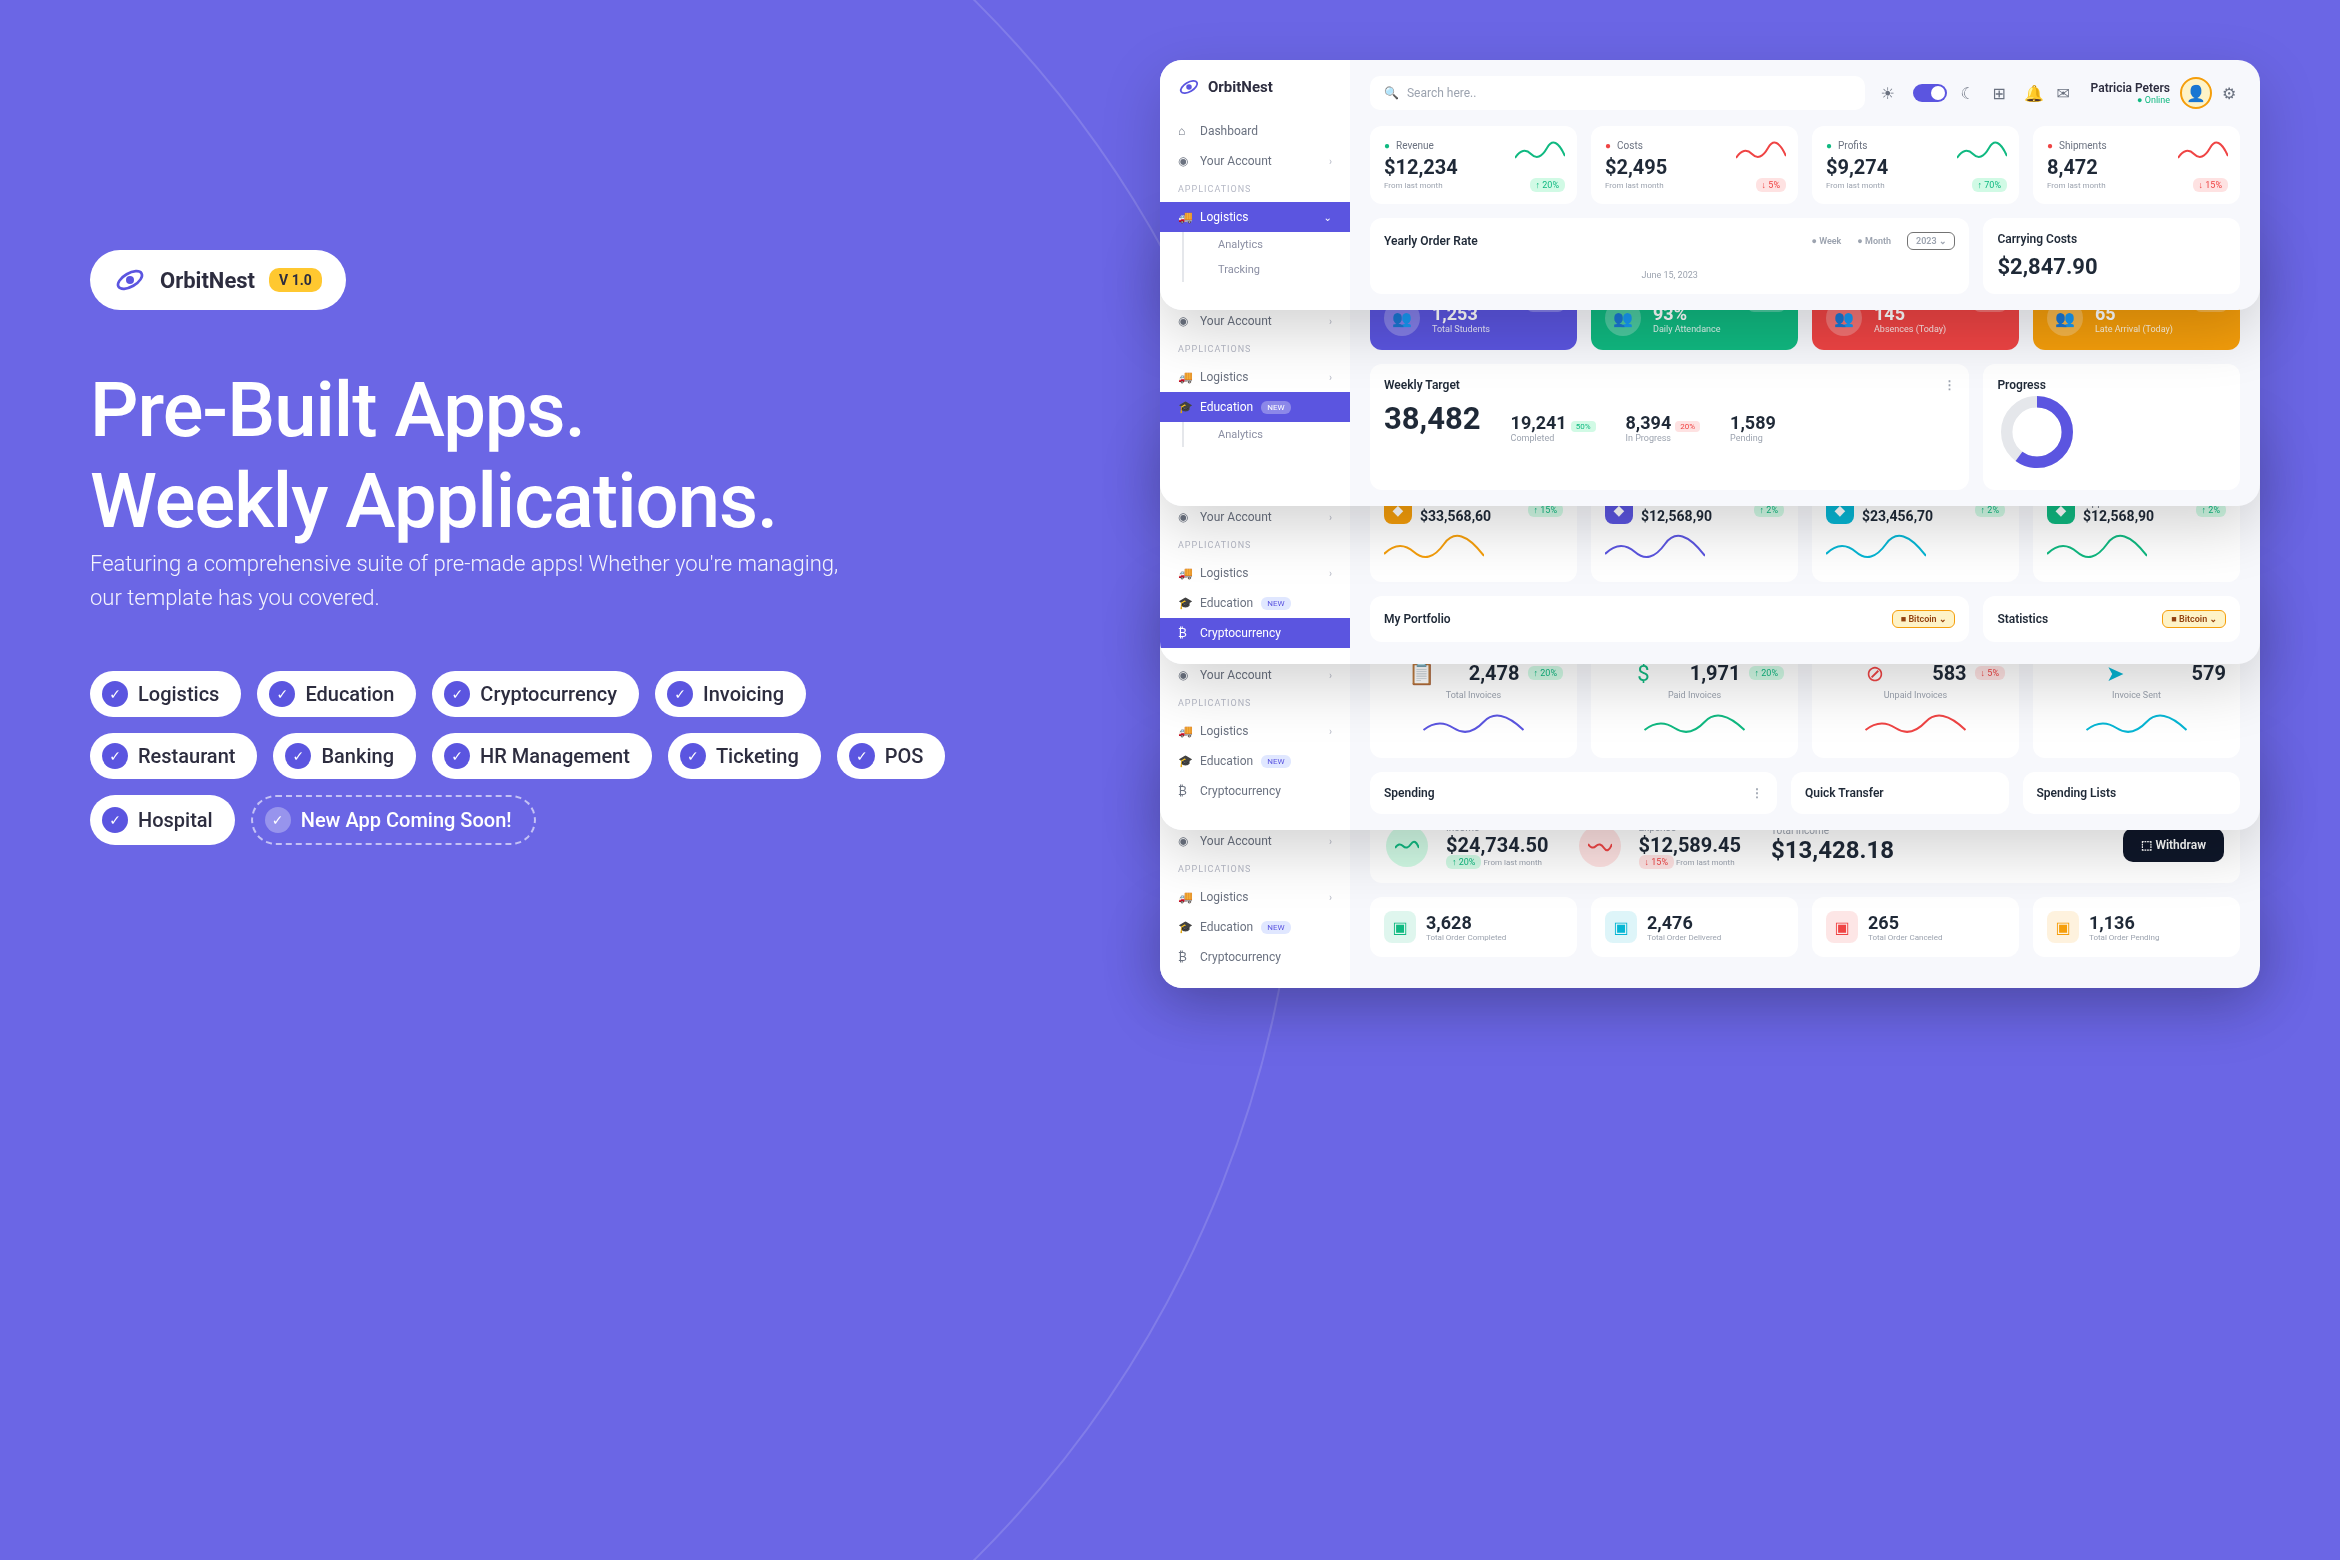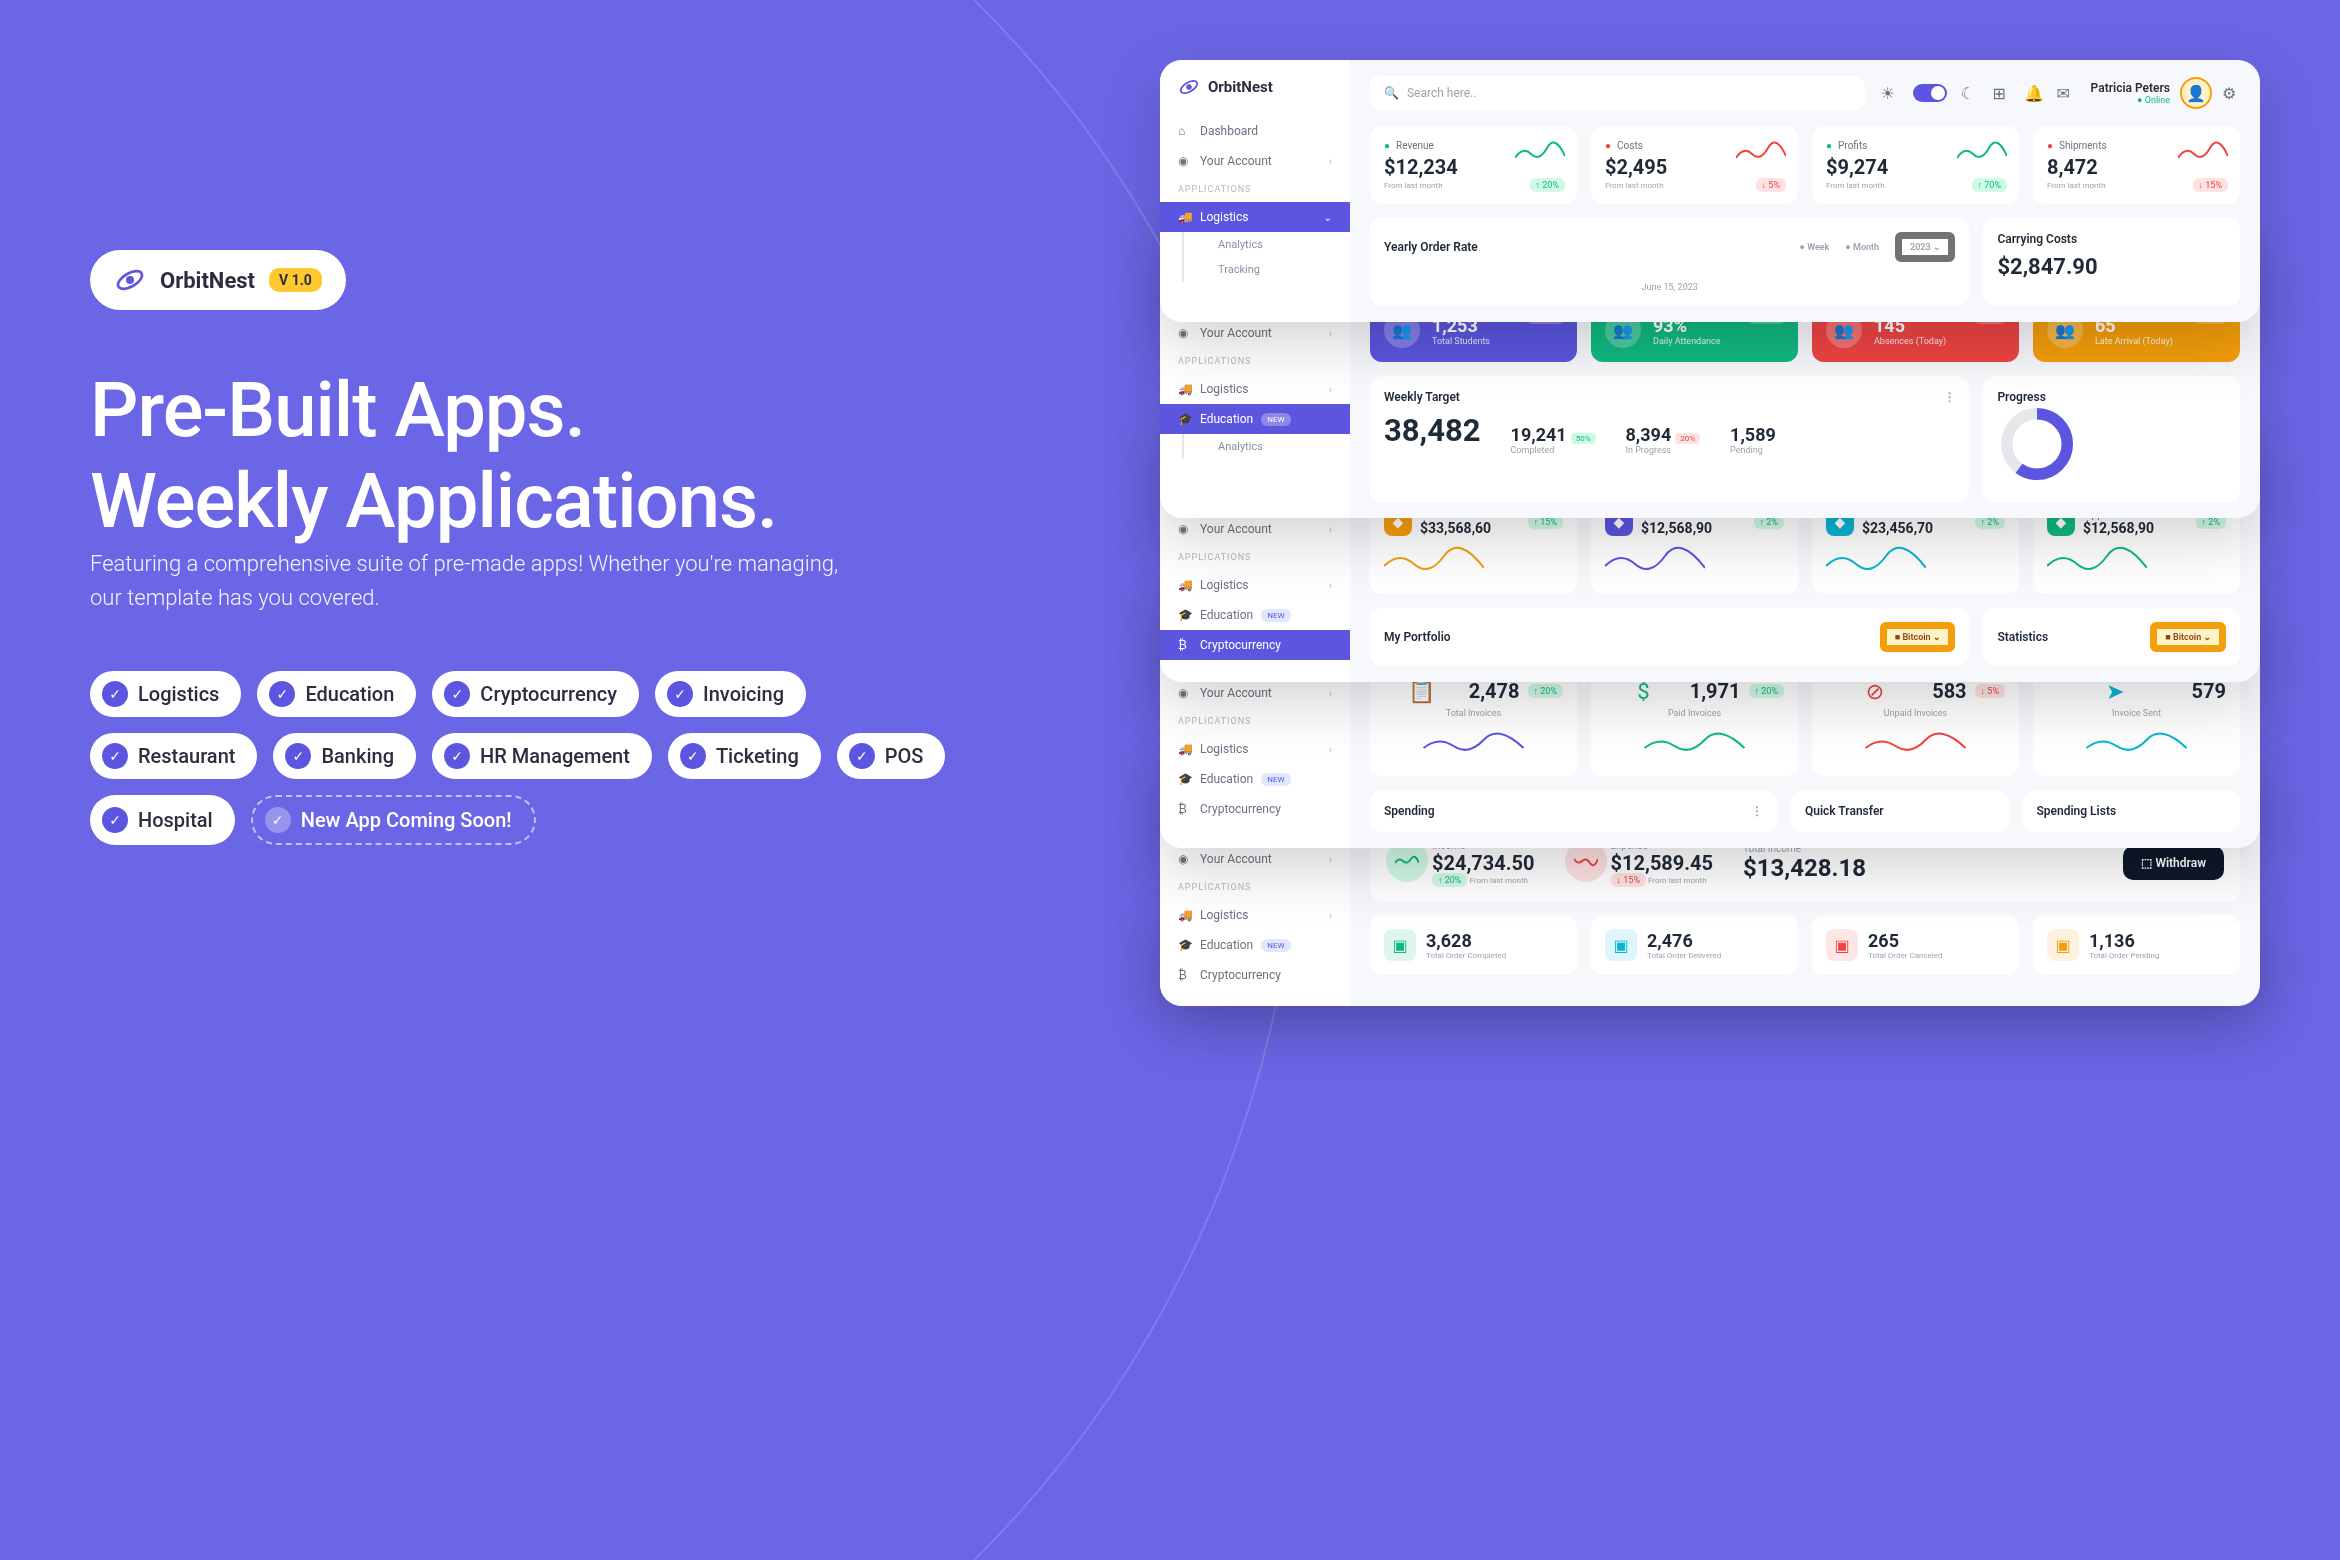--- a/index.html
+++ b/index.html
@@ -50,21 +50,21 @@
 .card-val{font-size:20px;font-weight:700;color:#1F2937;margin-top:4px}
 .card-sub{font-size:8px;color:#9CA3AF;margin-top:2px}
 .spark{position:absolute;right:12px;top:14px;width:50px;height:24px}
 .pct{position:absolute;right:12px;bottom:12px;font-size:9px;padding:2px 6px;border-radius:6px}
 .pct.up{background:#D1FAE5;color:#10B981}
 .pct.dn{background:#FEE2E2;color:#EF4444}
 .row2{display:flex;gap:14px;margin-top:14px}
 .chart-card{background:#fff;border-radius:12px;padding:14px;flex:1}
 .chart-hdr{display:flex;justify-content:space-between;align-items:center;font-size:12px;font-weight:600;color:#1F2937}
 .chart-opts{display:flex;gap:16px;font-size:9px;color:#9CA3AF;align-items:center}
-.yr{border:7px solid #737373;padding:3px 8px;border-radius:6px;font-size:9px}
+.yr{border:1px solid #737373;padding:3px 8px;border-radius:6px;font-size:9px}
 .stat-card{background:#5B55E0;color:#fff;border-radius:12px;padding:14px;flex:1;display:flex;align-items:center;gap:12px;position:relative}
 .stat-card.g{background:#10B981}.stat-card.r{background:#EF4444}.stat-card.o{background:#F59E0B}
 .stat-ico{width:36px;height:36px;background:rgba(255,255,255,0.25);border-radius:50%;display:flex;align-items:center;justify-content:center}
 .stat-v{font-size:18px;font-weight:700}
 .stat-l{font-size:9px;opacity:0.85}
 .stat-pct{position:absolute;right:12px;top:12px;background:rgba(255,255,255,0.25);font-size:9px;padding:2px 8px;border-radius:8px}
 .big-num{font-size:31px;font-weight:700;color:#1F2937}
 .num-grp{display:flex;gap:30px;margin-top:8px;align-items:baseline}
 .num-item .v{font-size:18px;font-weight:700;color:#1F2937}
 .num-item .l{font-size:9px;color:#9CA3AF}
@@ -75,21 +75,21 @@
 .crypto-nm{font-size:10px;color:#6B7280}
 .crypto-v{font-size:14px;font-weight:700;color:#1F2937}
 .crypto-p{margin-left:auto;font-size:9px;padding:2px 6px;border-radius:6px}
 .wave{margin-top:10px;height:30px}
 .inv-card{background:#fff;border-radius:12px;padding:14px;flex:1;text-align:center}
 .inv-ico{width:30px;height:30px;margin:0 auto;display:flex;align-items:center;justify-content:center}
 .inv-row{display:flex;align-items:center;justify-content:center;gap:8px;margin-top:4px}
 .inv-v{font-size:20px;font-weight:700;color:#1F2937}
 .inv-l{font-size:9px;color:#9CA3AF;margin-top:2px}
 .bank-card{background:#fff;border-radius:12px;padding:16px;display:flex;align-items:center;gap:30px}
-.bank-item{display:flex;align-items:flex-start;gap:4px}
+.bank-item{display:flex;align-items:flex-end;gap:18px}
 .bank-ico{width:42px;height:42px;border-radius:50%;display:flex;align-items:center;justify-content:center}
 .bank-l{font-size:10px;color:#9CA3AF}
 .bank-v{font-size:20px;font-weight:700;color:#1F2937}
 .withdraw{background:#0f172a;color:#fff;padding:10px 18px;border-radius:10px;font-size:12px;font-weight:600;margin-left:auto}
 .order-card{background:#fff;border-radius:12px;padding:14px;flex:1;display:flex;align-items:center;gap:10px}
 .order-ico{width:32px;height:32px;border-radius:8px;display:flex;align-items:center;justify-content:center}
 .order-v{font-size:18px;font-weight:700;color:#1F2937}
 .order-l{font-size:8px;color:#9CA3AF}
 .donut{width:80px;height:80px}
 svg.sp path{fill:none;stroke-width:2}

